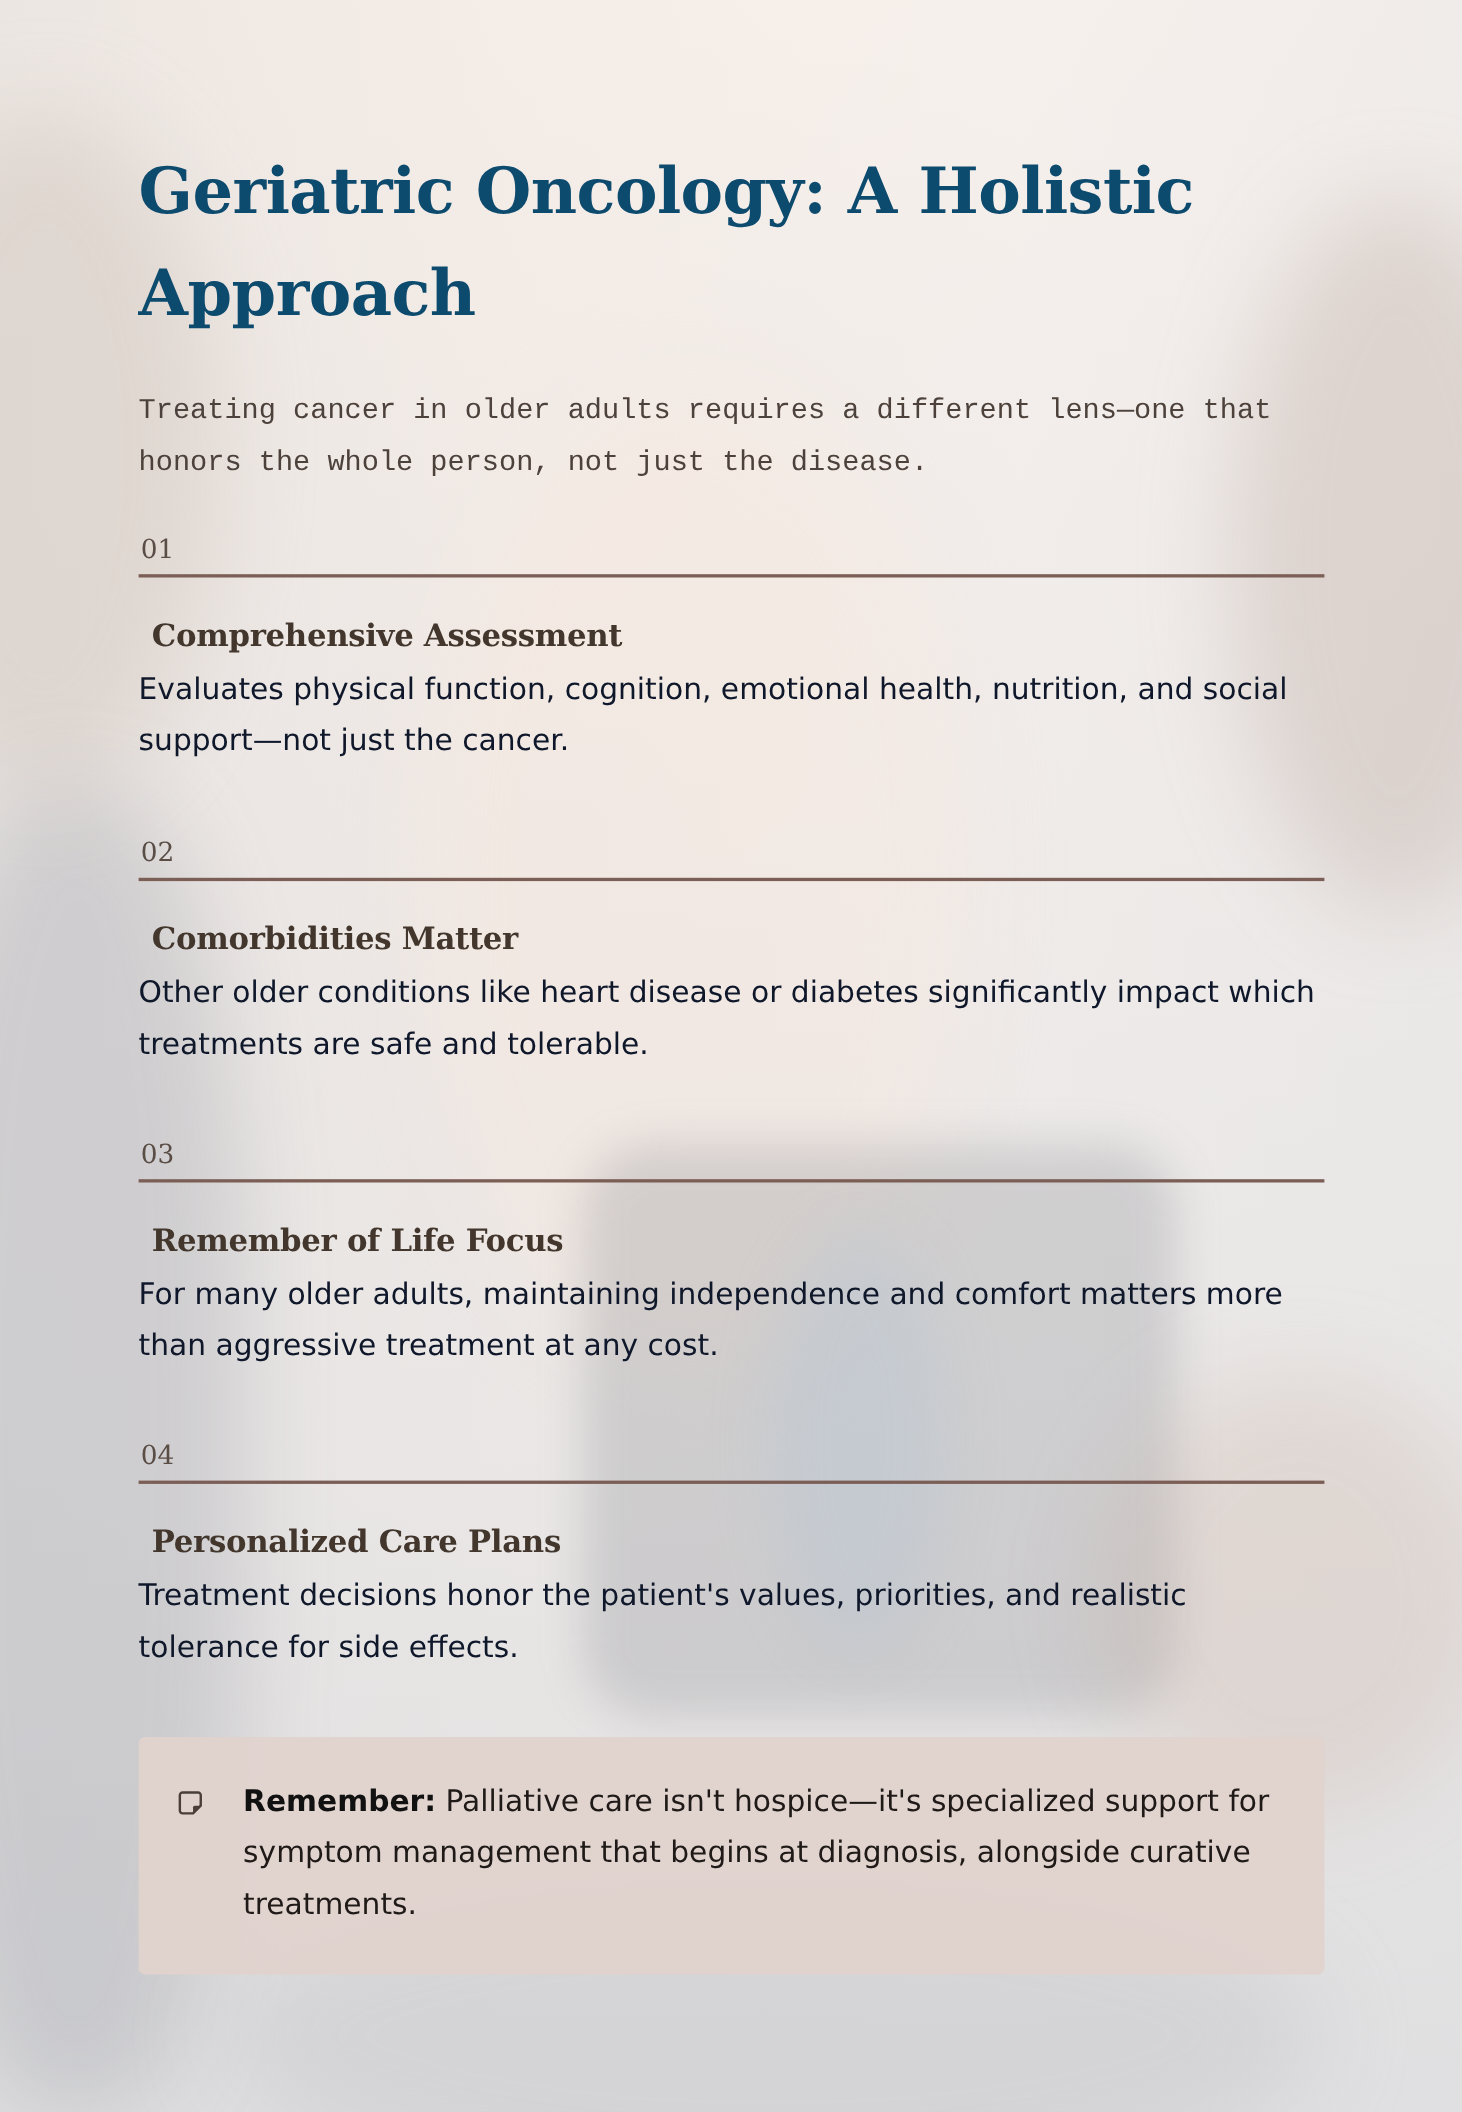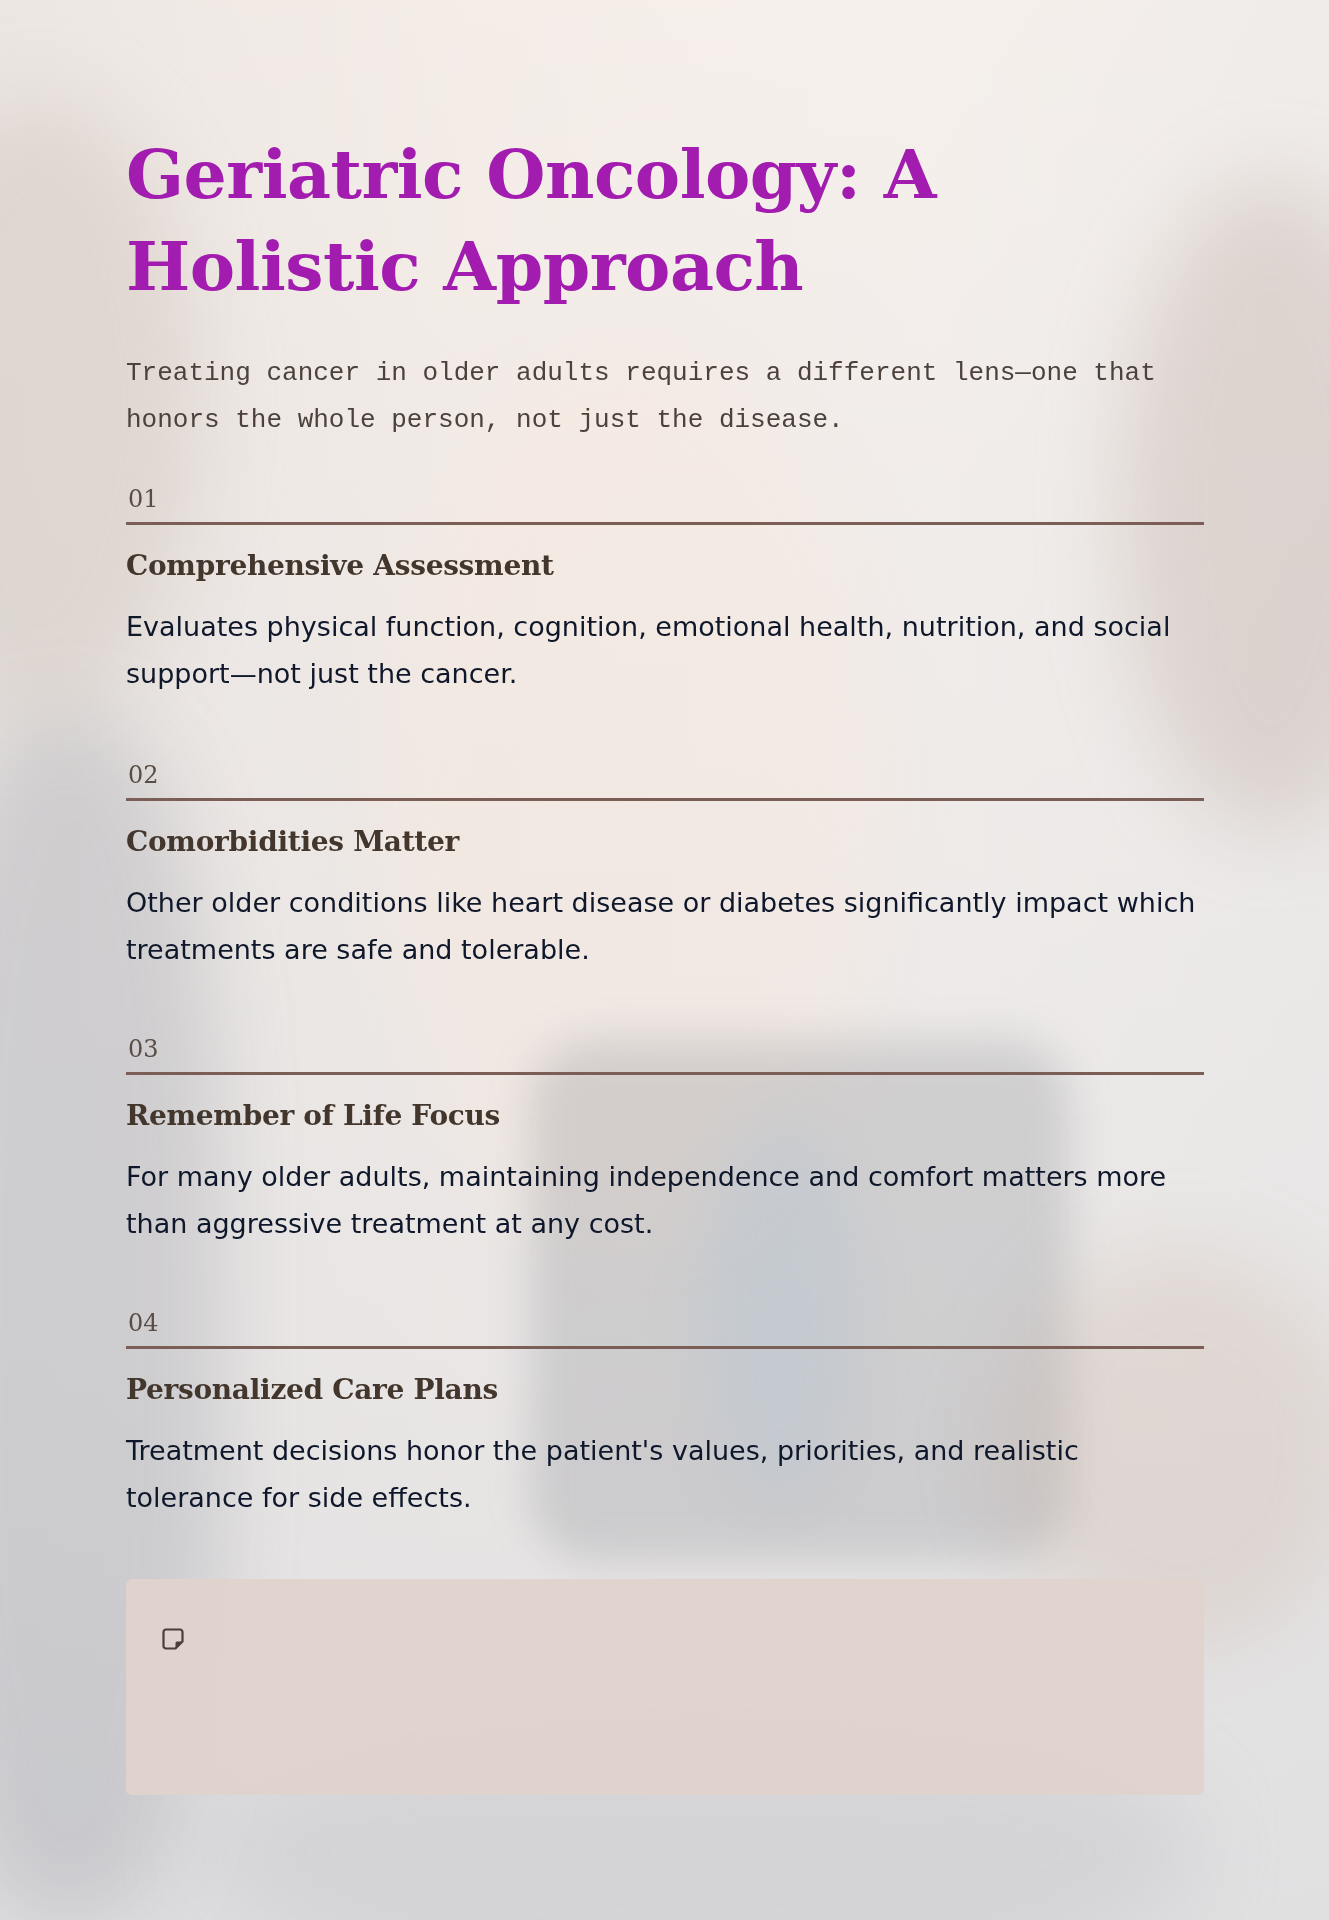--- a/index.html
+++ b/index.html
@@ -20,34 +20,34 @@
   .b4 { left: 530px; top: 1040px; width: 540px; height: 520px; background: rgba(110,115,125,0.22); border-radius: 12%; filter: blur(20px); }
   .b5 { left: 700px; top: 1120px; width: 160px; height: 380px; background: rgba(170,195,215,0.25); filter: blur(25px); }
   .b6 { left: 1000px; top: 1250px; width: 360px; height: 400px; background: rgba(200,170,155,0.25); }
   .b7 { left: 200px; top: 1700px; width: 1000px; height: 300px; background: rgba(190,190,195,0.35); }
   .b8 { left: 380px; top: 350px; width: 500px; height: 900px; background: rgba(248,232,222,0.35); }
 
   .content { position: absolute; left: 126px; top: 0; width: 1078px; z-index: 1; }
   .title {
     position: absolute; top: 128px; left: 0; width: 1000px; margin: 0;
     font-family: "DejaVu Serif", "Liberation Serif", serif; font-weight: bold;
-    font-size: 68px; line-height: 92px; color: #a21caf; letter-spacing: -0.5px;
+    font-size: 58px; line-height: 92px; color: #0c4a6e; letter-spacing: -0.5px;
   }
   .intro {
     position: absolute; top: 350px; left: 0; width: 1078px; margin: 0;
     font-size: 26px; line-height: 47px; color: #4d423b; font-family: Liberation Mono, monospace;
   }
   .section { position: absolute; left: 0; width: 1078px; }
   .sec-num {
     position: absolute; left: 2px; top: 0; font-family: "DejaVu Serif", "Liberation Serif", serif;
     font-size: 24px; color: #5a4d45;
   }
   .sec-rule { position: absolute; left: 0; top: 37px; width: 1078px; height: 3px; background: #7b5e55; }
   .sec-title {
-    position: absolute; left: 0; top: 64px; margin: 0;
+    position: absolute; left: 0; top: 64px; margin: 12px;
     font-family: "DejaVu Serif", "Liberation Serif", serif; font-weight: bold;
     font-size: 28px; color: #43372d; letter-spacing: -0.3px;
   }
   .sec-body {
     position: absolute; left: 0; top: 118px; width: 1078px; margin: 0;
     font-size: 27px; line-height: 47px; color: #0f172a;
   }
   .callout {
     position: absolute; left: 0; top: 1579px; width: 1078px; height: 216px;
     background: rgba(224,211,206,0.95); border-radius: 6px;
@@ -105,14 +105,15 @@
     <p class="sec-body">Treatment decisions honor the patient's values, priorities, and realistic tolerance for side effects.</p>
   </div>
 
   <div class="callout">
     <span class="callout-icon">
       <svg width="24" height="24" viewBox="0 0 24 24" fill="none">
         <path d="M5 2.5 H19 A2.5 2.5 0 0 1 21.5 5 V14.5 L14.5 21.5 H5 A2.5 2.5 0 0 1 2.5 19 V5 A2.5 2.5 0 0 1 5 2.5 Z" stroke="#4a3f38" stroke-width="2.2" stroke-linejoin="round"></path>
         <path d="M21.5 14.5 H16 A1.5 1.5 0 0 0 14.5 16 V21.5 Z" fill="#4a3f38"></path>
       </svg>
     </span>
+    <p class="callout-text"><b>Remember:</b><span> Palliative care isn't hospice—it's specialized support for symptom management that begins at diagnosis, alongside curative treatments.</span></p>
   </div>
 </div>
 
 </body></html>

